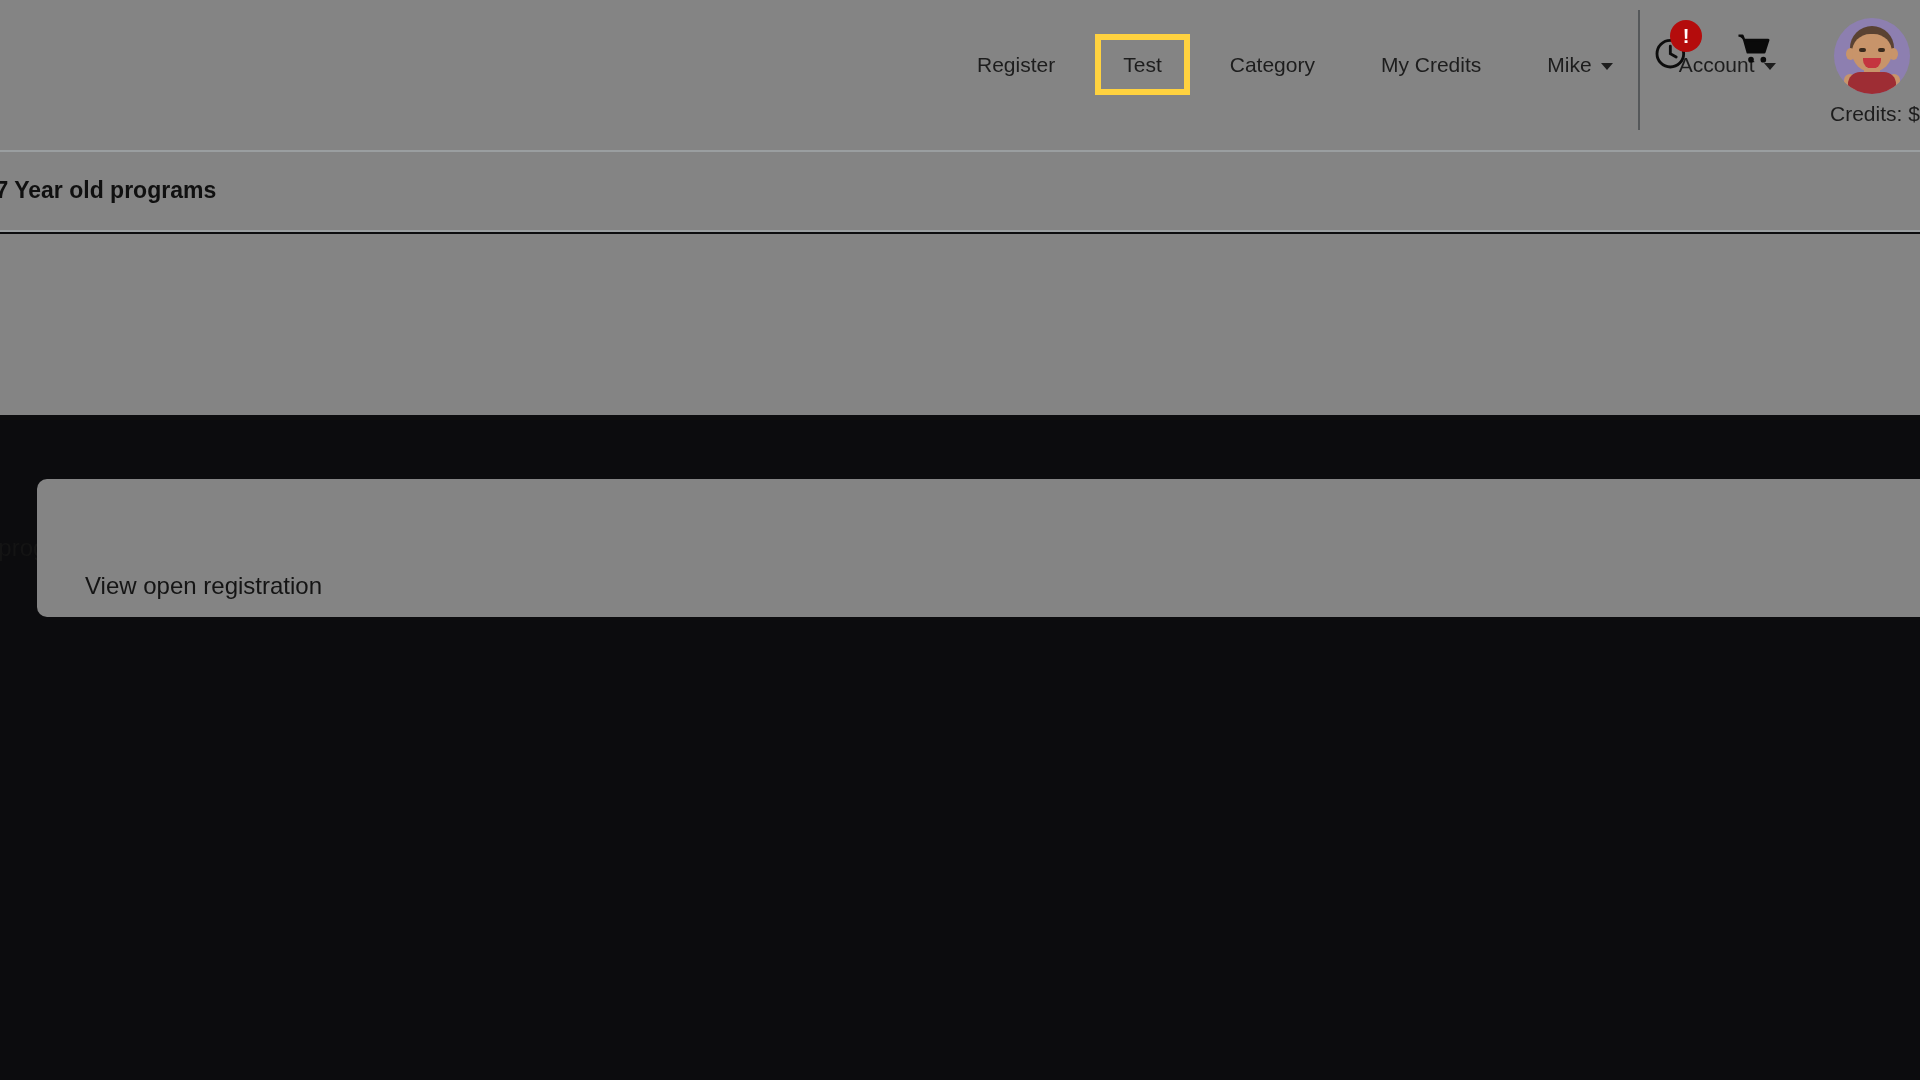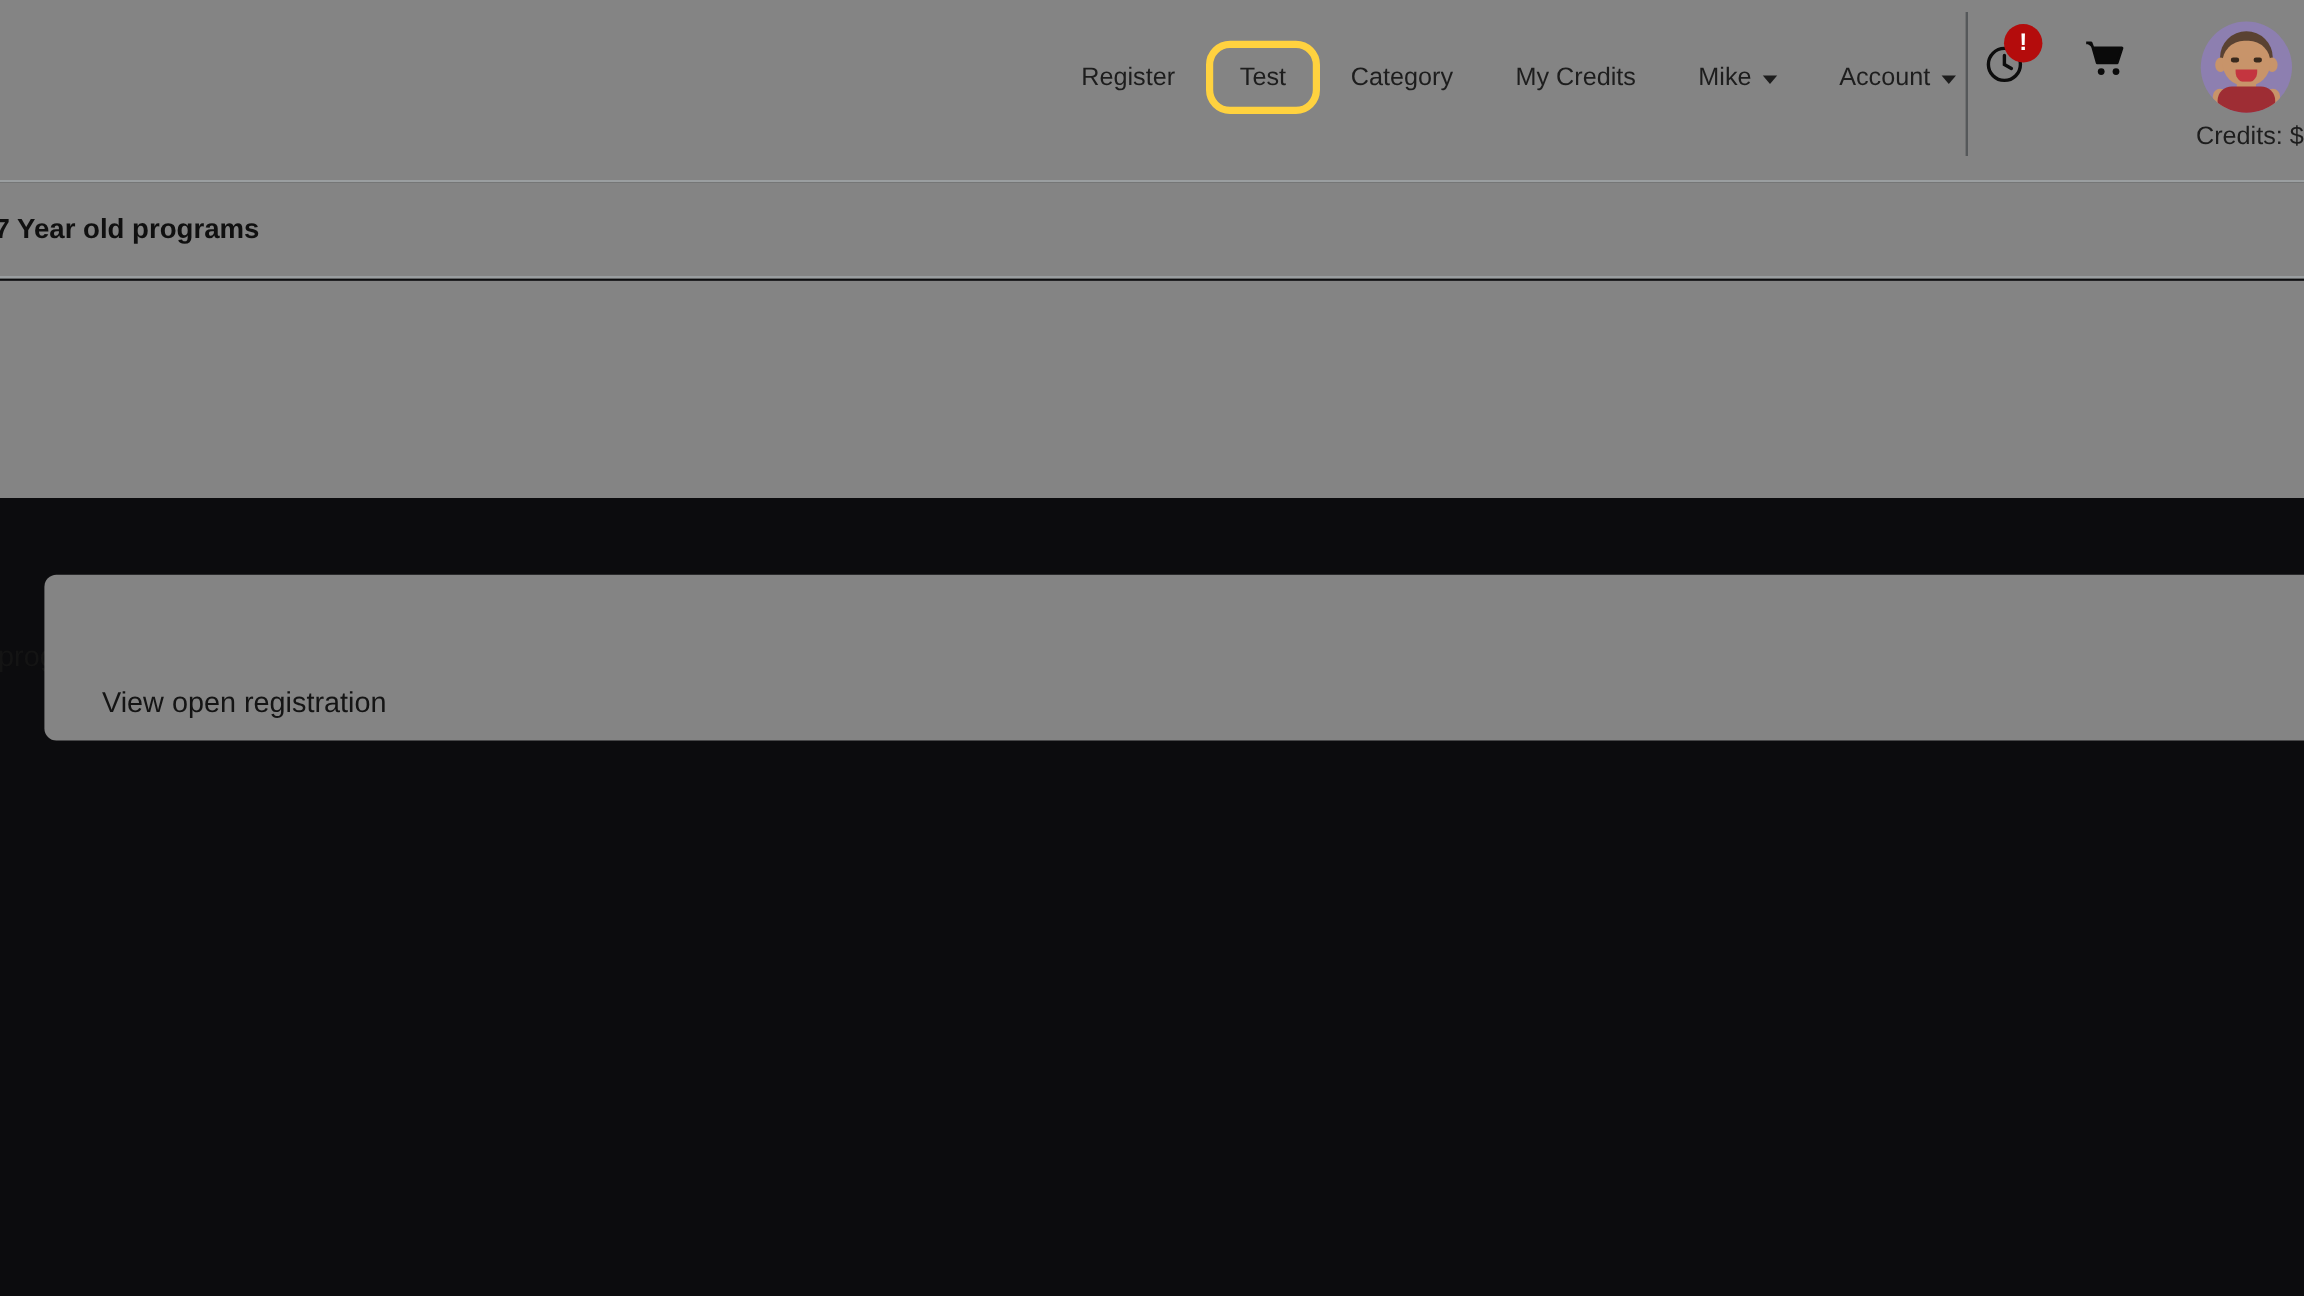--- a/index.html
+++ b/index.html
@@ -24,42 +24,41 @@
     left: 0; top: 0;
     width: 1920px;
     height: 152px;
     background: #848484;
     border-bottom: 2px solid #9a9ea0;
     display: flex;
     align-items: flex-start;
   }
   #nav-links {
     position: absolute;
-    left: 875px; top: 40px;
-    display: flex;
-    align-items: center;
-    gap: 0px;
+    left: 951px; top: 40px;
+    display: flex;
+    align-items: center;
+    gap: 14px;
   }
   .nav-link {
     color: #1d1d1d;
     font-size: 21px;
     line-height: 1;
     padding: 10px 26px;
     white-space: nowrap;
     display: flex;
     align-items: center;
     gap: 9px;
     text-decoration: none;
   }
   .nav-link.highlighted {
     outline: 6px solid #ffd23f;
     outline-offset: 0px;
     padding: 14px 22px;
     margin: 0 6px;
-    border-radius: 14px;
   }
   .caret {
     width: 0; height: 0;
     border-left: 6px solid transparent;
     border-right: 6px solid transparent;
     border-top: 7px solid #1d1d1d;
     display: inline-block;
     margin-top: 3px;
   }
 

